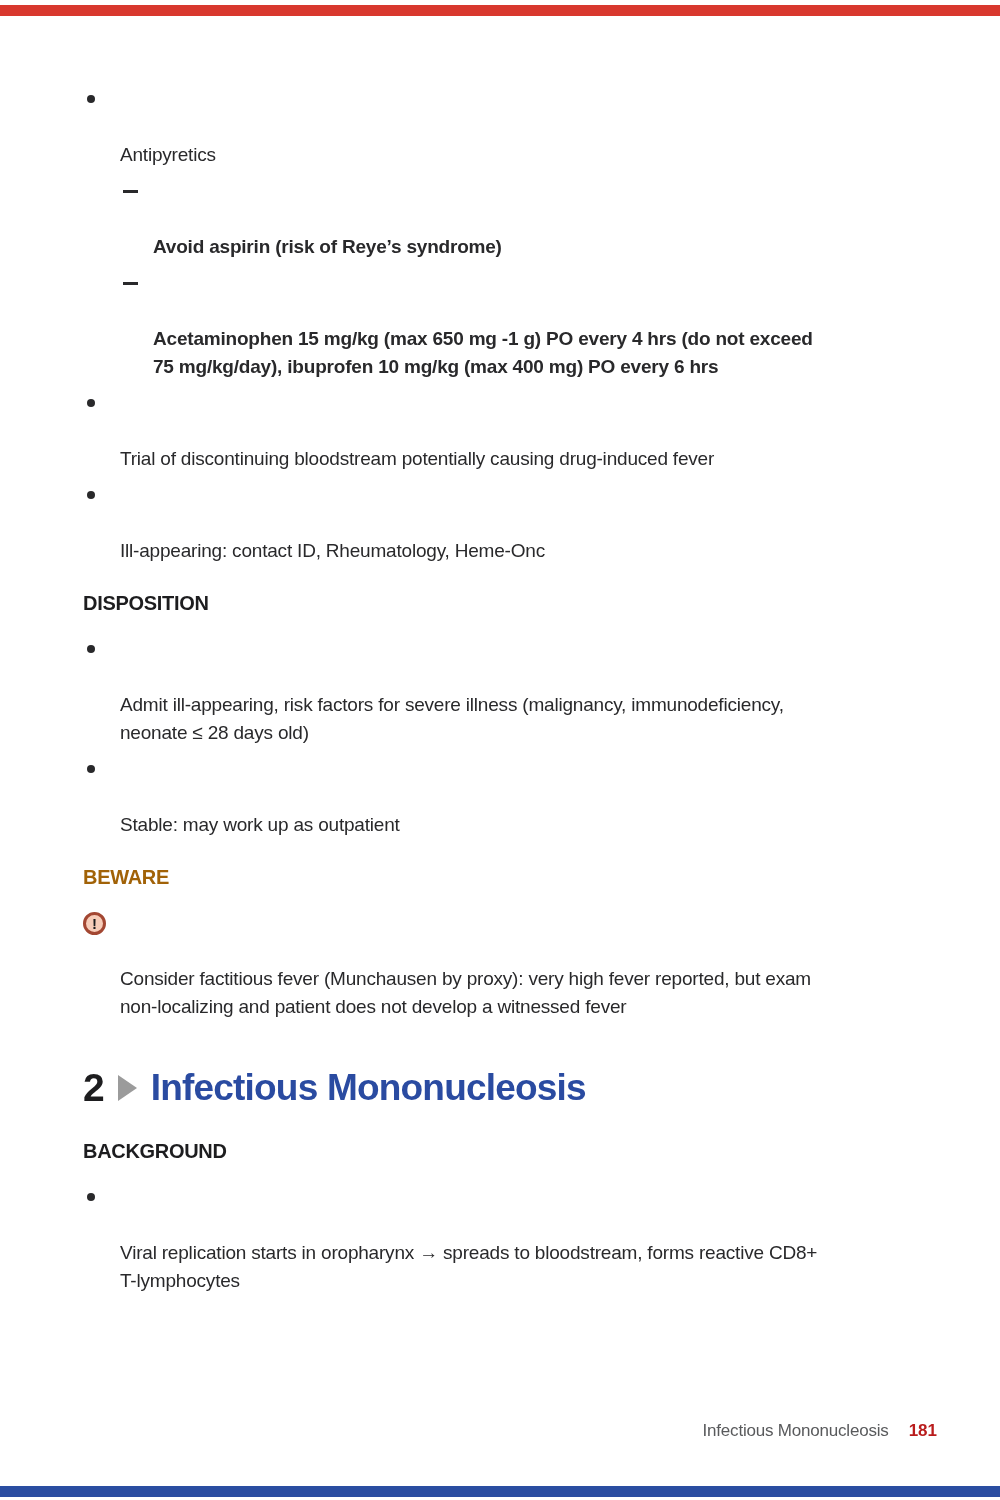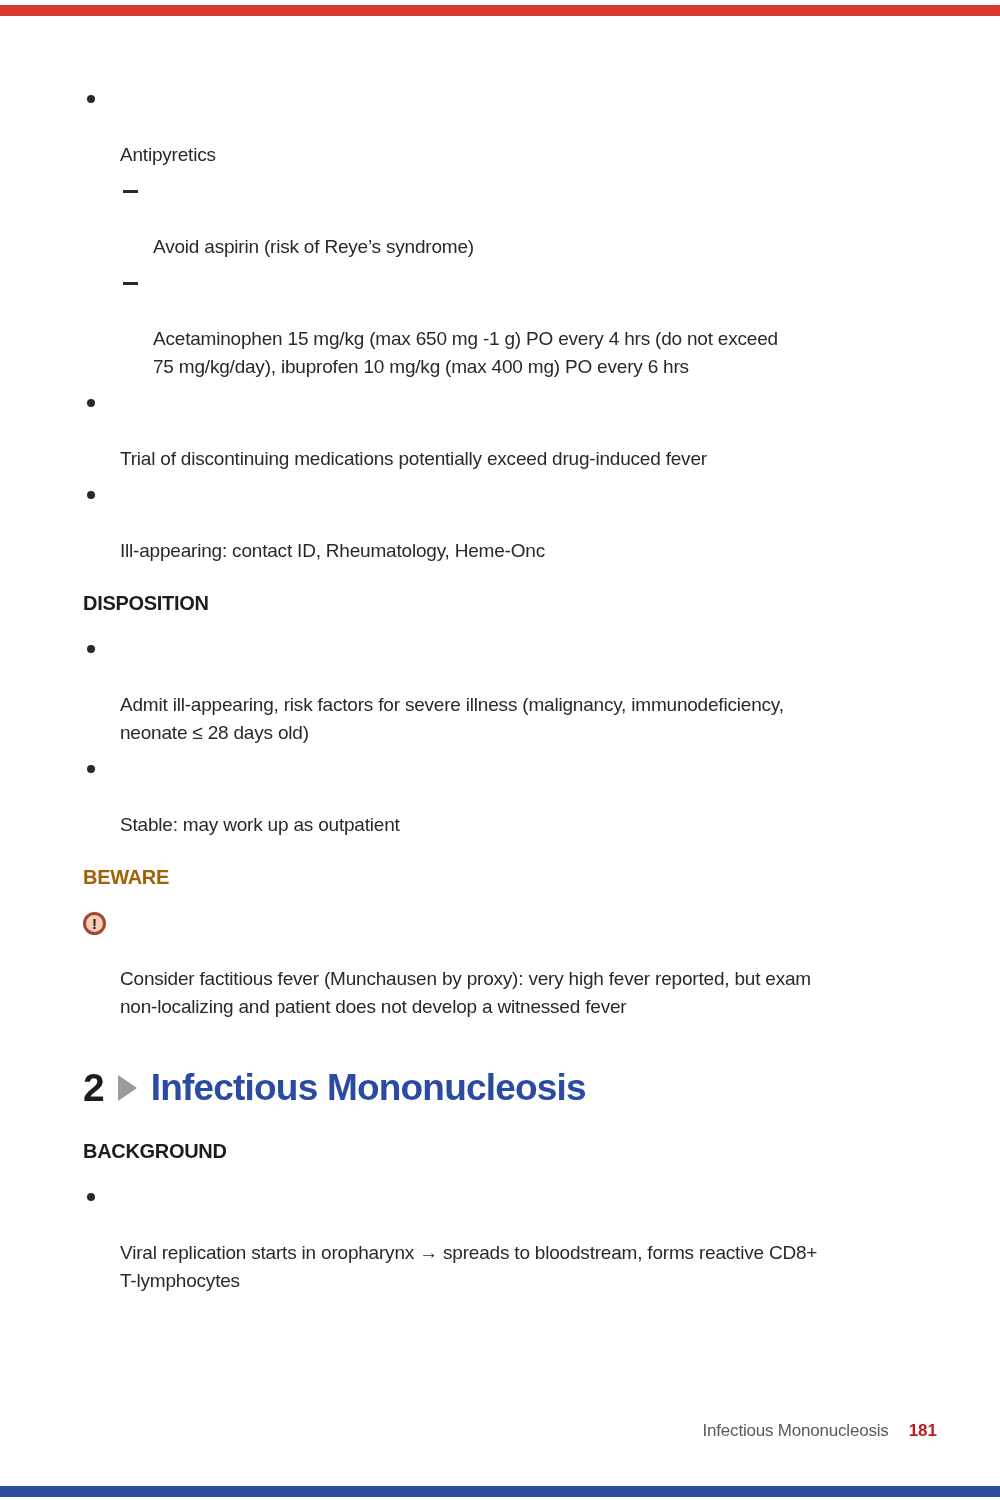--- a/index.html
+++ b/index.html
@@ -15,21 +15,21 @@
   .accent-bar.bottom { bottom:3px; background:#2a4da1; }
 
   .content { position:absolute; left:83px; top:85px; width:855px; }
 
   .item {
     position:relative; font-size:19px; line-height:28px;
     margin-bottom:8px; white-space:pre-line;
     letter-spacing:-0.2px; color:#29292b;
   }
   .item.lvl0 { padding-left:37px; }
-  .item.lvl1 { padding-left:70px; }
+  .item.lvl1 { padding-left:70px;font-weight:bold; }
 
   .dot {
     position:absolute; left:4px; top:10px; width:8px; height:8px;
     border-radius:50%; background:#29292b;
   }
   .dash {
     position:absolute; left:40px; top:13px; width:15px; height:3px;
     background:#29292b;
   }
 
@@ -89,21 +89,21 @@
         <span class="dash"></span>
         <span class="t">Avoid aspirin (risk of Reye’s syndrome)</span>
       </div>
       <div class="item lvl1">
         <span class="dash"></span>
         <span class="t">Acetaminophen 15 mg/kg (max 650 mg -1 g) PO every 4 hrs (do not exceed
 75 mg/kg/day), ibuprofen 10 mg/kg (max 400 mg) PO every 6 hrs</span>
       </div>
       <div class="item lvl0">
         <span class="dot"></span>
-        <span class="t">Trial of discontinuing medications potentially exceed drug-induced fever</span>
+        <span class="t">Trial of discontinuing bloodstream potentially causing drug-induced fever</span>
       </div>
       <div class="item lvl0">
         <span class="dot"></span>
         <span class="t">Ill-appearing: contact ID, Rheumatology, Heme-Onc</span>
       </div>
     </div>
 
     <div class="sec-h">DISPOSITION</div>
     <div>
       <div class="item lvl0">

